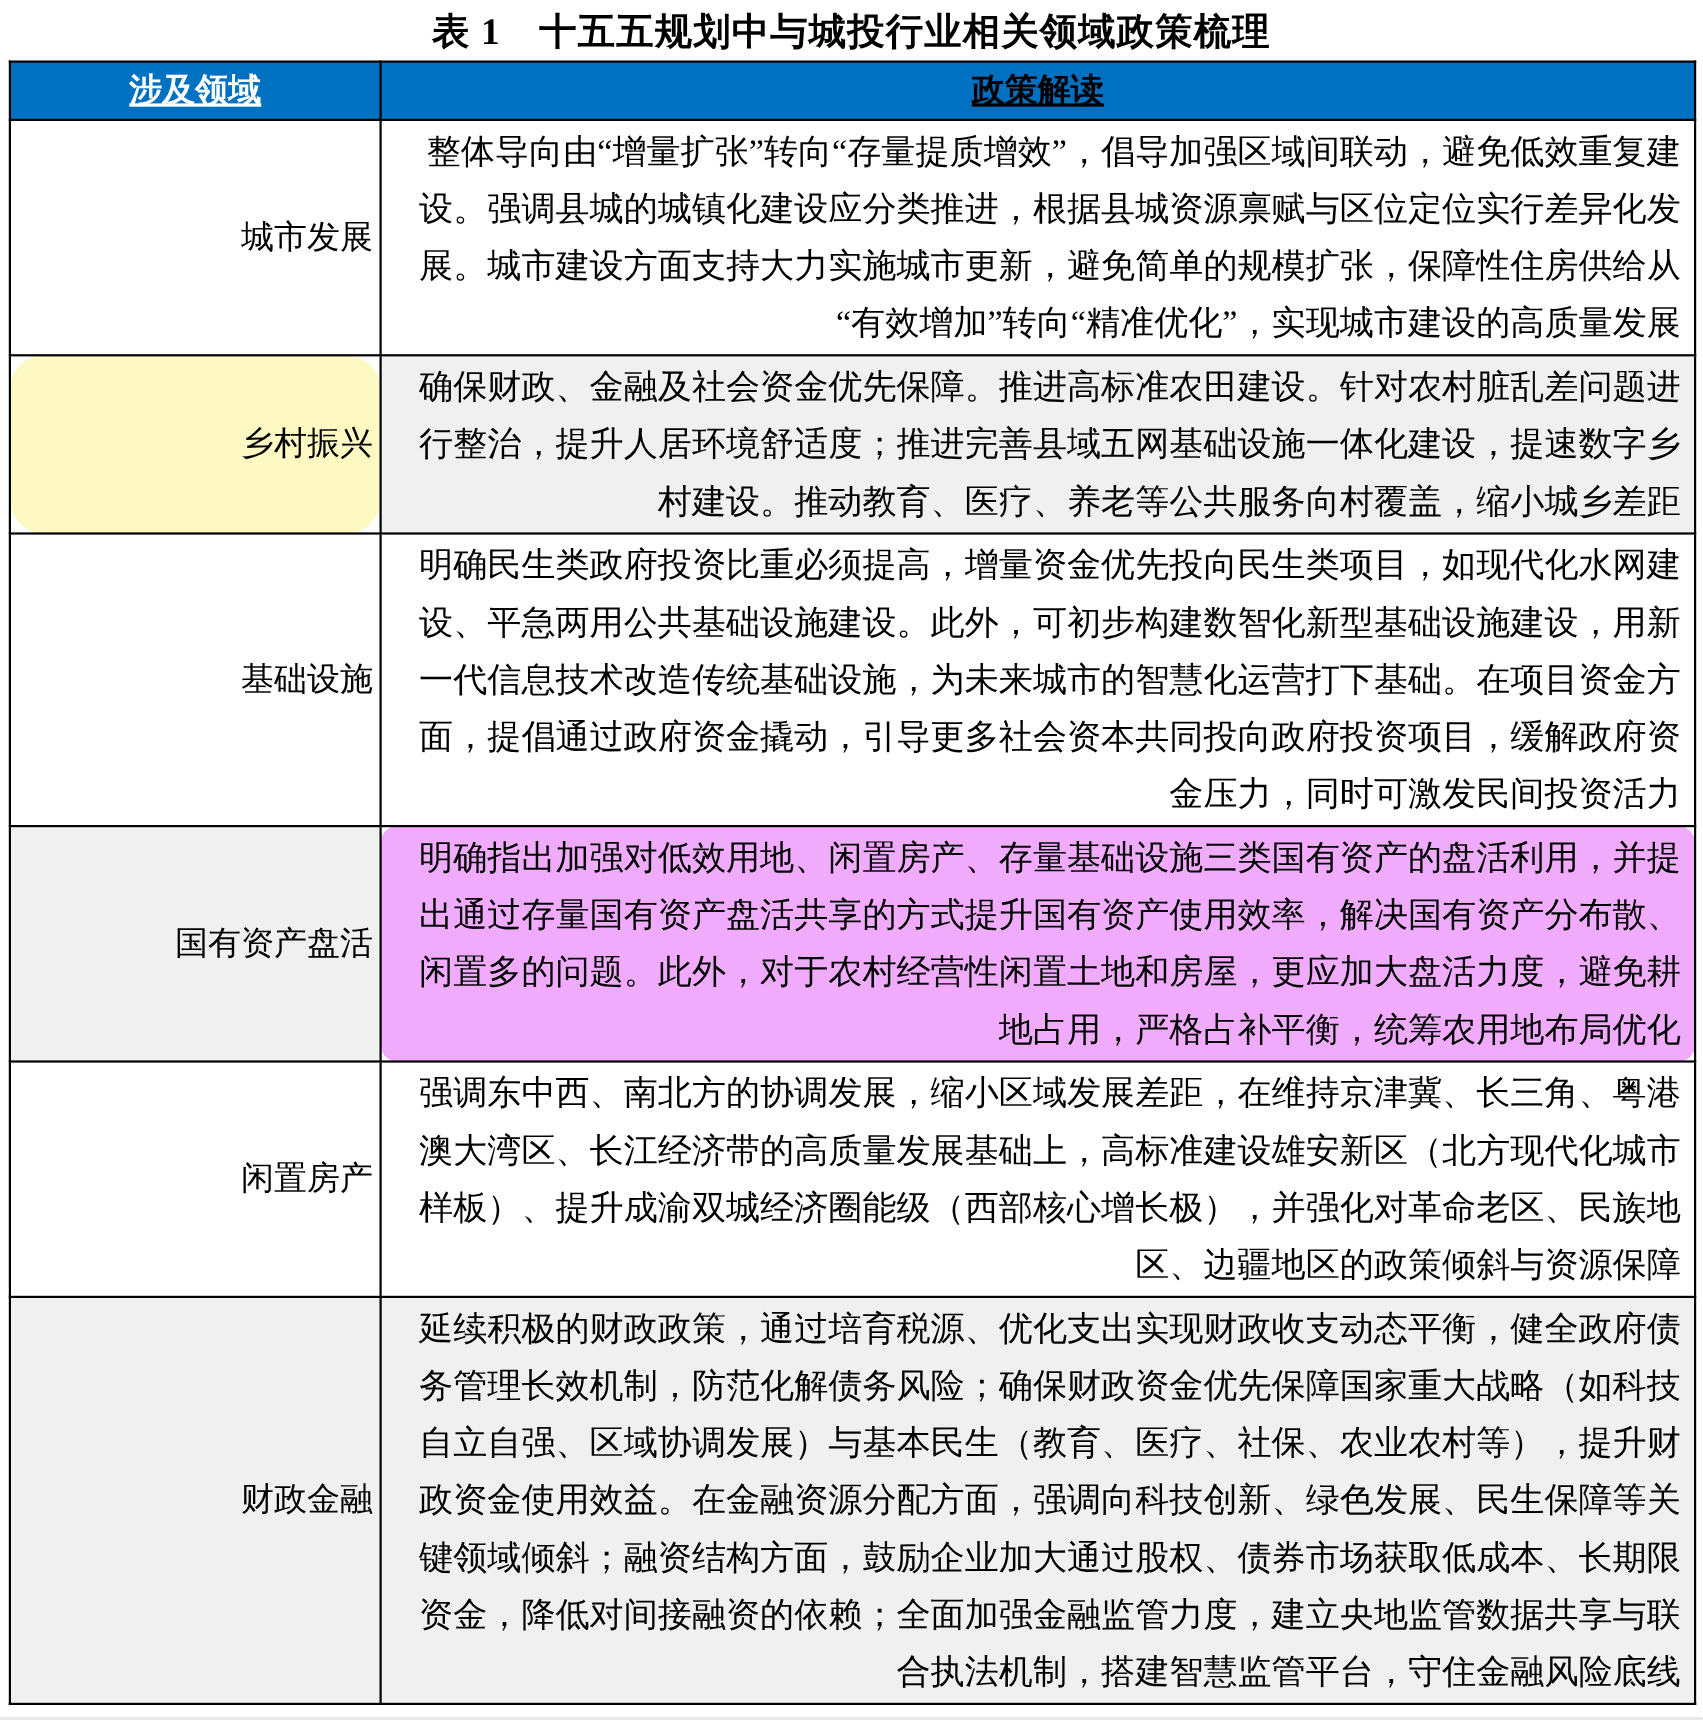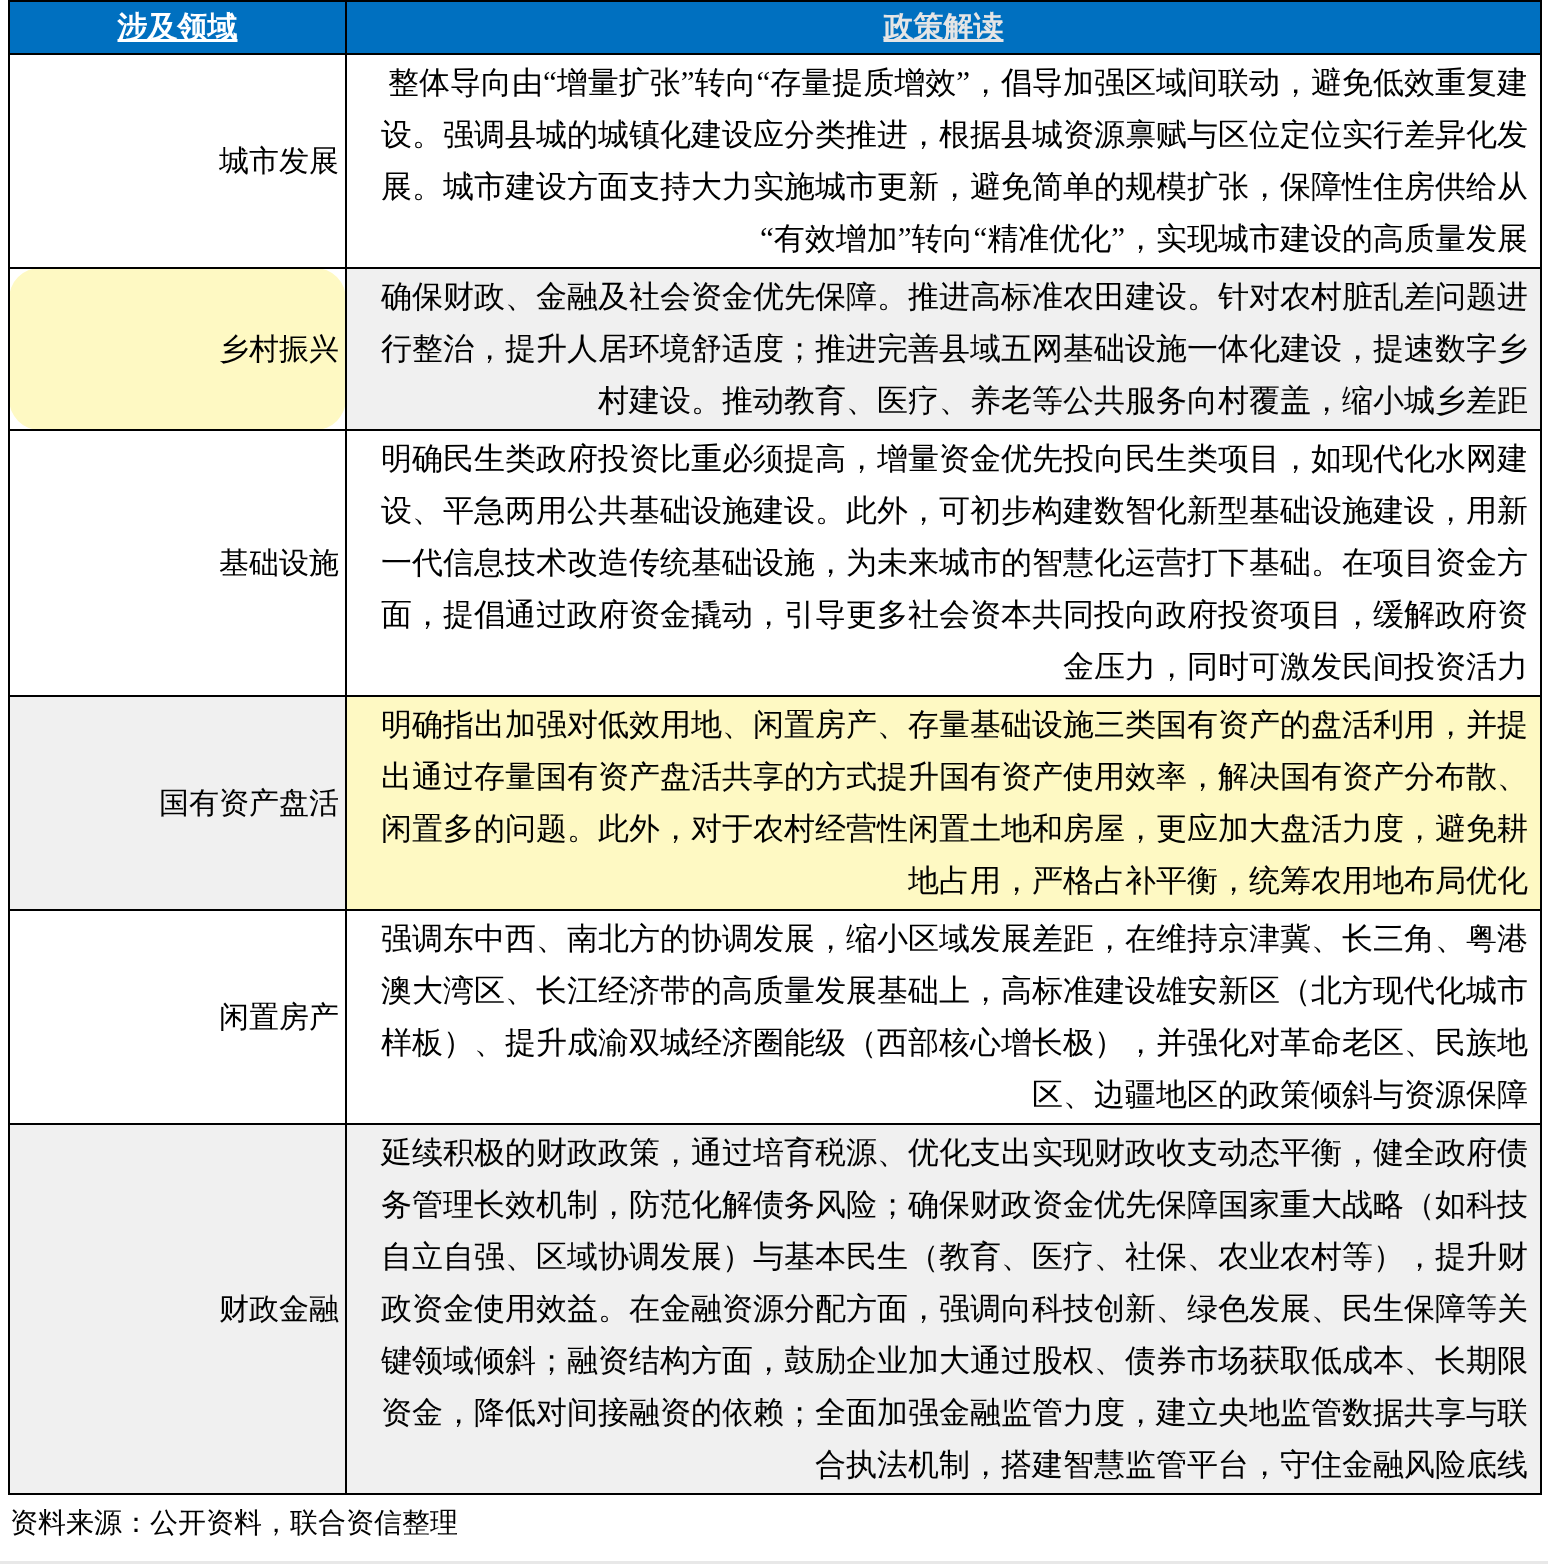--- a/index.html
+++ b/index.html
@@ -76,30 +76,31 @@
     width: 100%;
     height: 3px;
     background: #e8e8e8;
   }
 </style>
 </head>
 <body>
 
 <div class="page">
 
+  <div class="doc-title">表 1　十五五规划中与城投行业相关领域政策梳理</div>
 
   <table class="policy-table">
     <colgroup>
       <col class="c-area">
       <col class="c-policy">
     </colgroup>
     <thead>
       <tr>
         <th style="background: rgb(0, 112, 192); color: rgb(255, 255, 255);">涉及领域</th>
-        <th style="background: rgb(0, 112, 192); color: #e5e5e5;">政策解读</th>
+        <th style="background: rgb(0, 112, 192); color: #000000;">政策解读</th>
       </tr>
     </thead>
     <tbody>
 
   <tr>
     <td class="area-cell">城市发展</td>
     <td class="policy-cell">整体导向由“增量扩张”转向“存量提质增效”，倡导加强区域间联动，避免低效重复建设。强调县城的城镇化建设应分类推进，根据县城资源禀赋与区位定位实行差异化发展。城市建设方面支持大力实施城市更新，避免简单的规模扩张，保障性住房供给从“有效增加”转向“精准优化”，实现城市建设的高质量发展</td>
   </tr>
 
   <tr class="alt">
@@ -107,21 +108,21 @@
     <td class="policy-cell" style="background: rgb(240, 240, 240);">确保财政、金融及社会资金优先保障。推进高标准农田建设。针对农村脏乱差问题进行整治，提升人居环境舒适度；推进完善县域五网基础设施一体化建设，提速数字乡村建设。推动教育、医疗、养老等公共服务向村覆盖，缩小城乡差距</td>
   </tr>
 
   <tr>
     <td class="area-cell">基础设施</td>
     <td class="policy-cell">明确民生类政府投资比重必须提高，增量资金优先投向民生类项目，如现代化水网建设、平急两用公共基础设施建设。此外，可初步构建数智化新型基础设施建设，用新一代信息技术改造传统基础设施，为未来城市的智慧化运营打下基础。在项目资金方面，提倡通过政府资金撬动，引导更多社会资本共同投向政府投资项目，缓解政府资金压力，同时可激发民间投资活力</td>
   </tr>
 
   <tr class="alt">
     <td class="area-cell" style="background: rgb(240, 240, 240);">国有资产盘活</td>
-    <td class="policy-cell" style="background: #fef9c3;">明确指出加强对低效用地、闲置房产、存量基础设施三类国有资产的盘活利用，并提出通过存量国有资产盘活共享的方式提升国有资产使用效率，解决国有资产分布散、闲置多的问题。此外，对于农村经营性闲置土地和房屋，更应加大盘活力度，避免耕地占用，严格占补平衡，统筹农用地布局优化</td>
+    <td class="policy-cell" style="background: #f0abfc; border-radius: 15px;">明确指出加强对低效用地、闲置房产、存量基础设施三类国有资产的盘活利用，并提出通过存量国有资产盘活共享的方式提升国有资产使用效率，解决国有资产分布散、闲置多的问题。此外，对于农村经营性闲置土地和房屋，更应加大盘活力度，避免耕地占用，严格占补平衡，统筹农用地布局优化</td>
   </tr>
 
   <tr>
     <td class="area-cell">闲置房产</td>
     <td class="policy-cell">强调东中西、南北方的协调发展，缩小区域发展差距，在维持京津冀、长三角、粤港澳大湾区、长江经济带的高质量发展基础上，高标准建设雄安新区（北方现代化城市样板）、提升成渝双城经济圈能级（西部核心增长极），并强化对革命老区、民族地区、边疆地区的政策倾斜与资源保障</td>
   </tr>
 
   <tr class="alt">
     <td class="area-cell" style="background: rgb(240, 240, 240);">财政金融</td>
     <td class="policy-cell" style="background: rgb(240, 240, 240);">延续积极的财政政策，通过培育税源、优化支出实现财政收支动态平衡，健全政府债务管理长效机制，防范化解债务风险；确保财政资金优先保障国家重大战略（如科技自立自强、区域协调发展）与基本民生（教育、医疗、社保、农业农村等），提升财政资金使用效益。在金融资源分配方面，强调向科技创新、绿色发展、民生保障等关键领域倾斜；融资结构方面，鼓励企业加大通过股权、债券市场获取低成本、长期限资金，降低对间接融资的依赖；全面加强金融监管力度，建立央地监管数据共享与联合执法机制，搭建智慧监管平台，守住金融风险底线</td>

